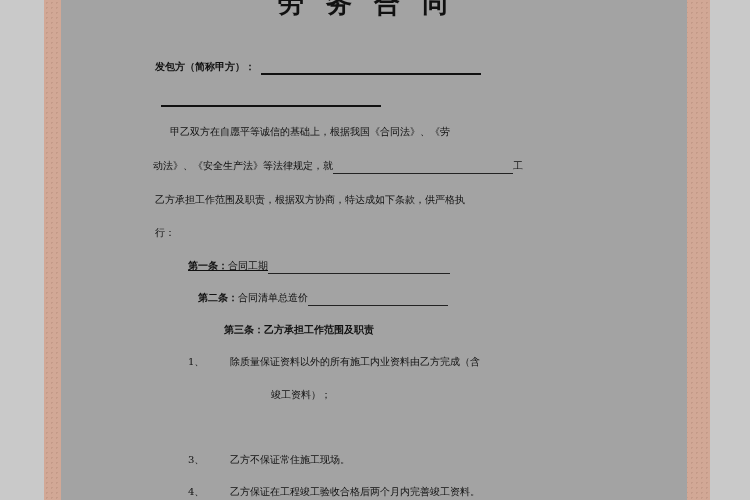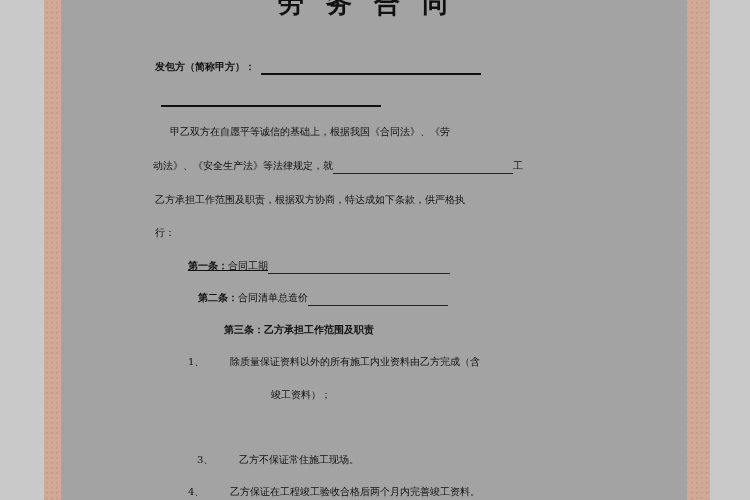--- a/index.html
+++ b/index.html
@@ -67,21 +67,21 @@
   <div class="line b" style="left:127px; top:322px;margin-left:36px;">
     <span>第三条：</span><span>乙方承担工作范围及职责</span>
   </div>
 
   <div class="line" style="left:127px; top:354px;">
     <span class="num">1、</span><span>除质量保证资料以外的所有施工内业资料由乙方完成（含</span>
   </div>
   <div class="line" style="left:169px; top:387px;margin-left:41px;">竣工资料）；</div>
 
 
-  <div class="line" style="left:136px; top:452px;">
+  <div class="line" style="left:127px; top:452px;">
     <span class="num">3、</span><span>乙方不保证常住施工现场。</span>
   </div>
 
   <div class="line" style="left:127px; top:484px;">
     <span class="num">4、</span><span>乙方保证在工程竣工验收合格后两个月内完善竣工资料。</span>
   </div>
 
 </div>
 
 </body></html>

